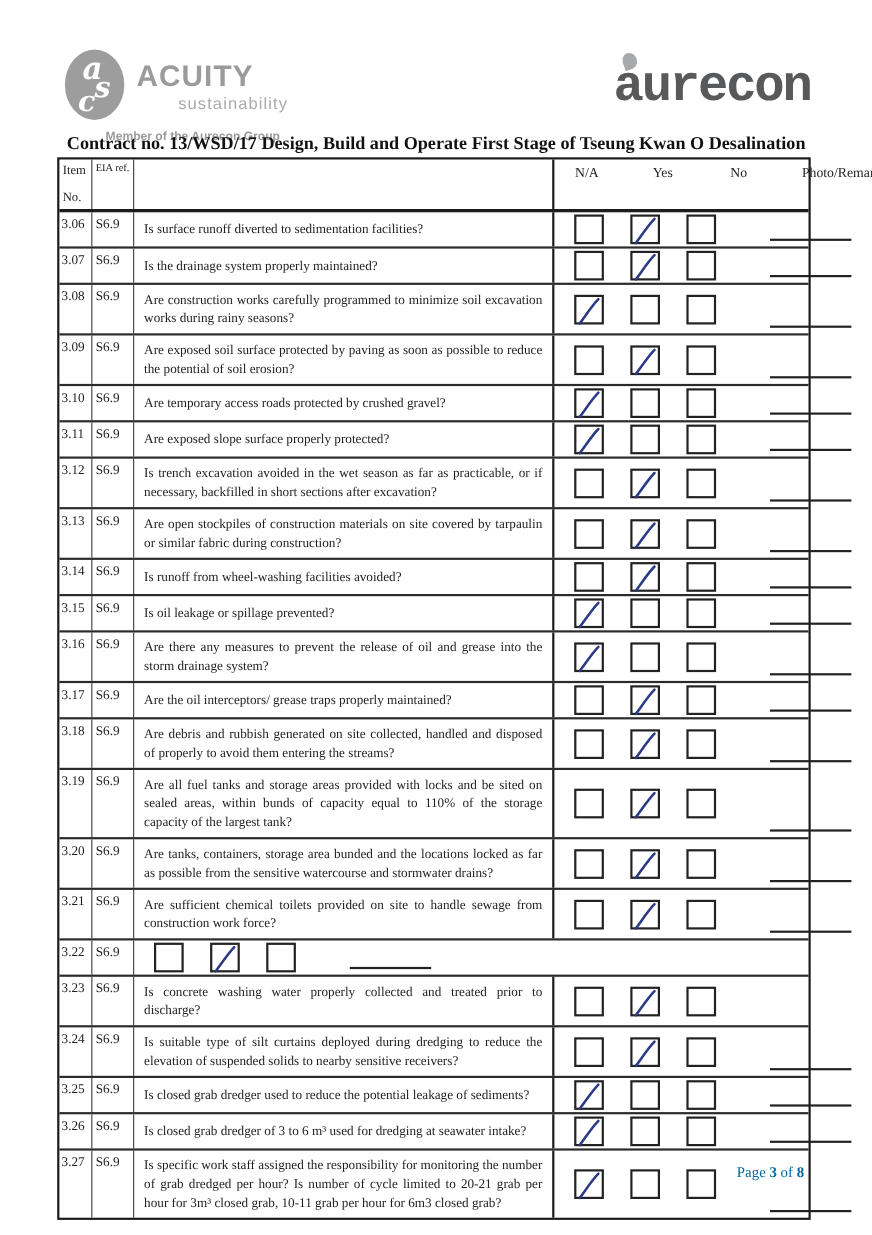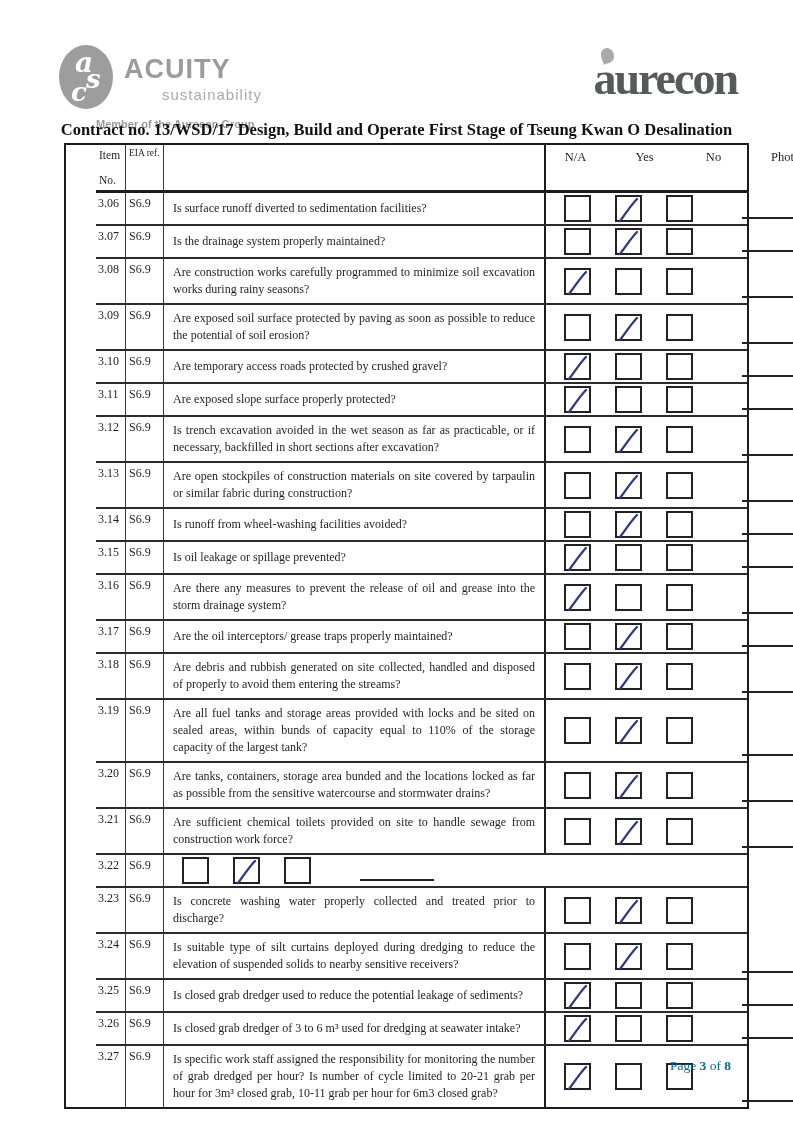--- a/index.html
+++ b/index.html
@@ -12,34 +12,34 @@
 
   
   .acuity { position:absolute; left:58px; top:44px; width:240px; }
   .acuity-top { display:flex; align-items:flex-start; }
   .acuity-mono { width:56px; height:66px; flex:none; }
   .acuity-words { margin-left:10px; padding-top:12px; font-family:"Liberation Sans", sans-serif; }
   .acuity-name { font-size:27px; font-weight:bold; color:var(--logo-gray,#9b9b9b); letter-spacing:1px; line-height:1; }
   .acuity-sub { font-size:15px; color:#aaaaaa; letter-spacing:1px; margin-top:3px; padding-left:38px; }
   .acuity-tagline { font-family:"Liberation Sans", sans-serif; font-size:11px; font-weight:bold; color:var(--logo-gray,#9b9b9b); margin-top:8px; padding-left:38px; white-space:nowrap; }
 
-  .aurecon { position:absolute; right:56px; top:56px; font-family:Liberation Serif, serif;
+  .aurecon { position:absolute; right:56px; top:56px; font-family:Liberation Mono, monospace;
              font-weight:bold; font-size:46px; line-height:1; color:var(--aurecon-gray,#58595b);
              letter-spacing:-2px; }
   .aurecon .leaf { position:absolute; left:8px; top:-8px; width:13px; height:15px;
                    background:#a7a9ac; border-radius:60% 60% 60% 0; transform:rotate(-20deg); }
 
   
   .doc-title { position:absolute; top:120px; left:40px; width:713px; margin:0;
                font-size:16.5px; font-weight:bold; text-align:center; color:#111;
                font-family:"Liberation Serif", serif; }
 
   
-  .tbl { position:absolute; left:64px; top:143px; width:685px;
-         border:2px solid #1c1c1c; box-sizing:border-box; background:#fff;padding-left:30px; }
+  .tbl { position:absolute; left:52px; top:143px; width:685px;
+         border:2px solid #1c1c1c; box-sizing:border-box; background:#fff; }
   .thead, .row { display:flex; align-items:stretch; }
   .thead { height:45px; border-bottom:3px solid #1c1c1c; }
   .row { border-bottom:2px solid #2b2b2b; min-height:31px; position:relative; }
   .row:last-child { border-bottom:none; }
 
   .c-item { width:30px; flex:none; border-right:1.5px solid #3a3a3a; box-sizing:border-box;
             font-size:12px; padding:3px 1px 0 2px; }
   .c-eia  { width:38px; flex:none; border-right:1.5px solid #3a3a3a; box-sizing:border-box;
             font-size:12px; padding:3px 0 0 3px; }
   .c-q    { width:382px; flex:none; border-right:2px solid #1c1c1c; box-sizing:border-box;

